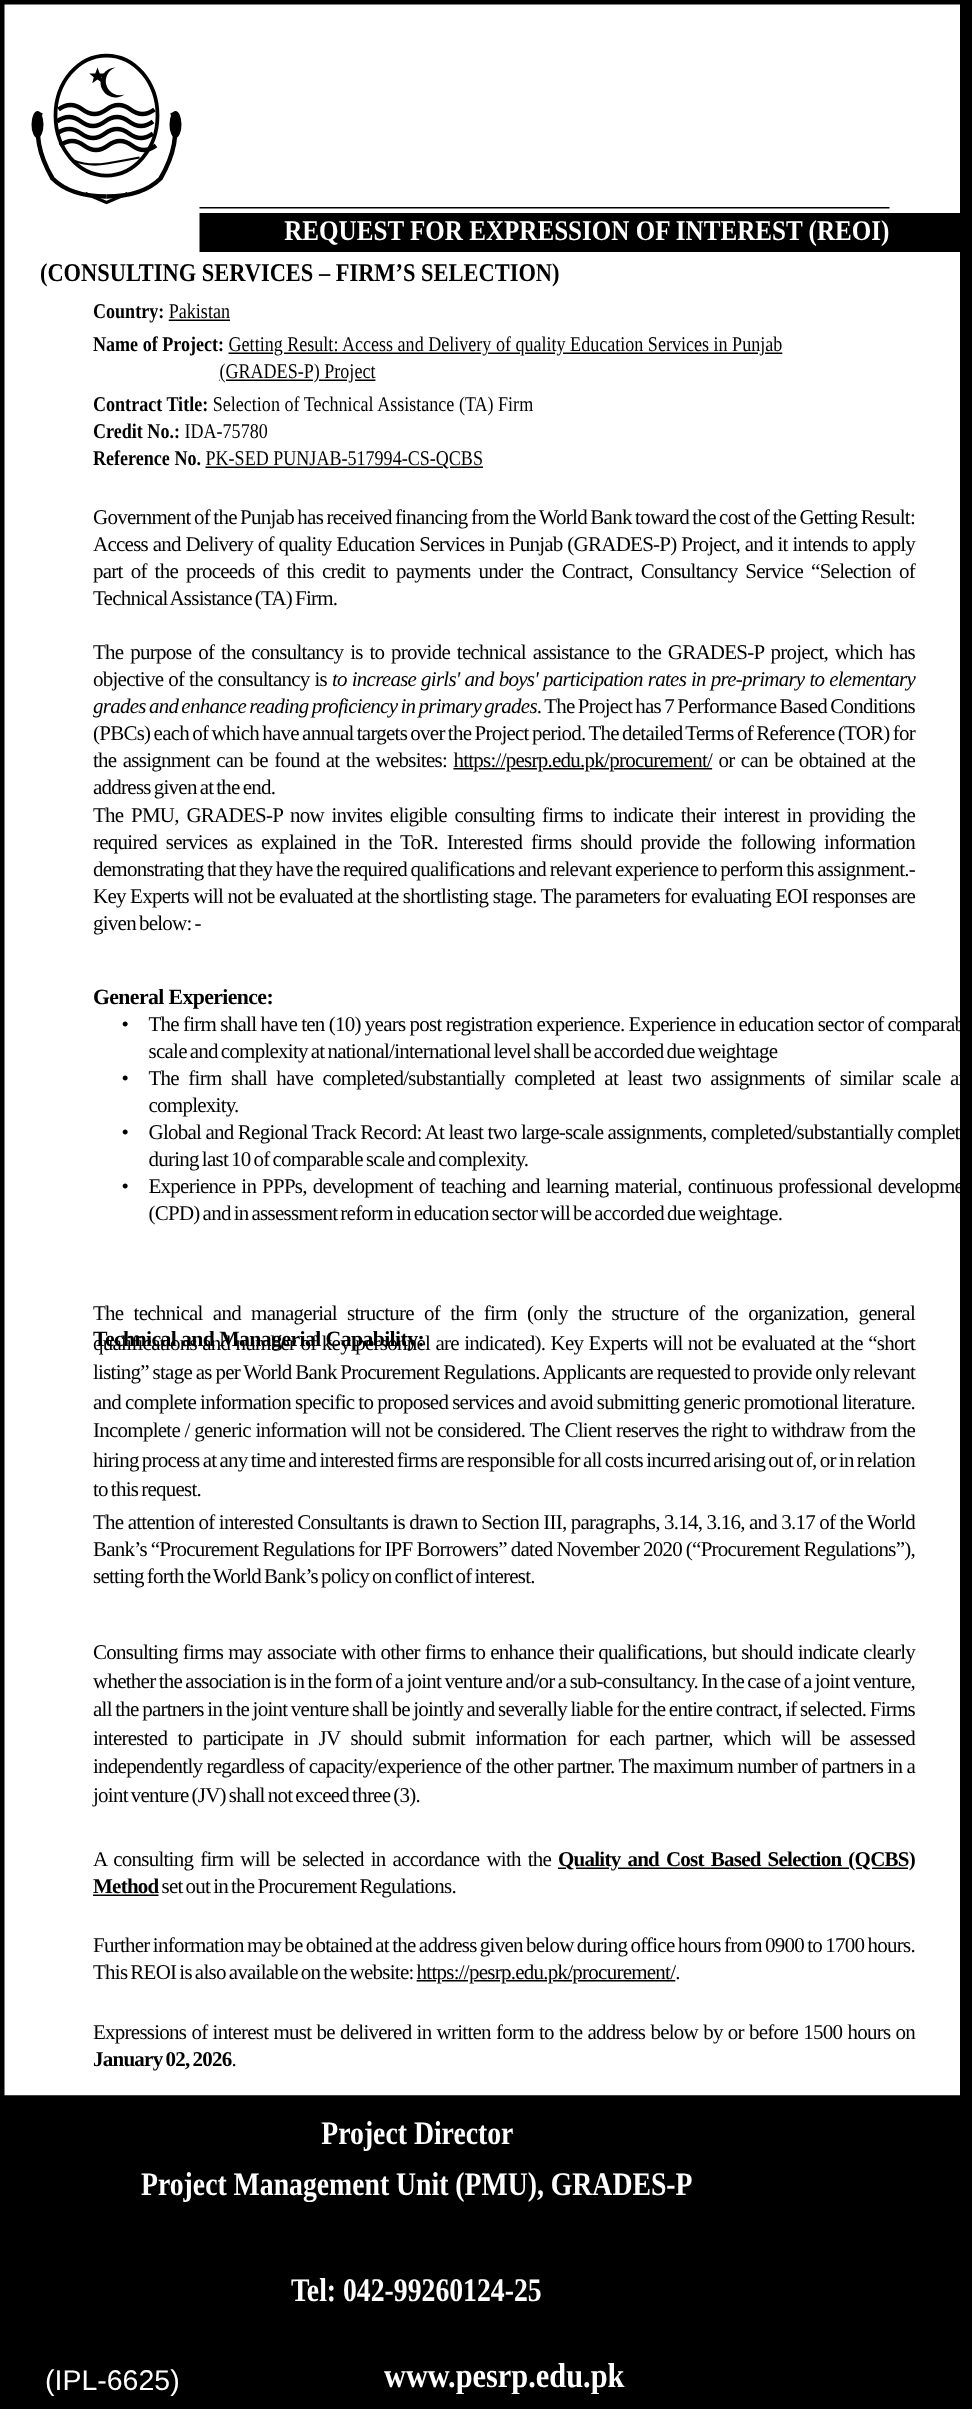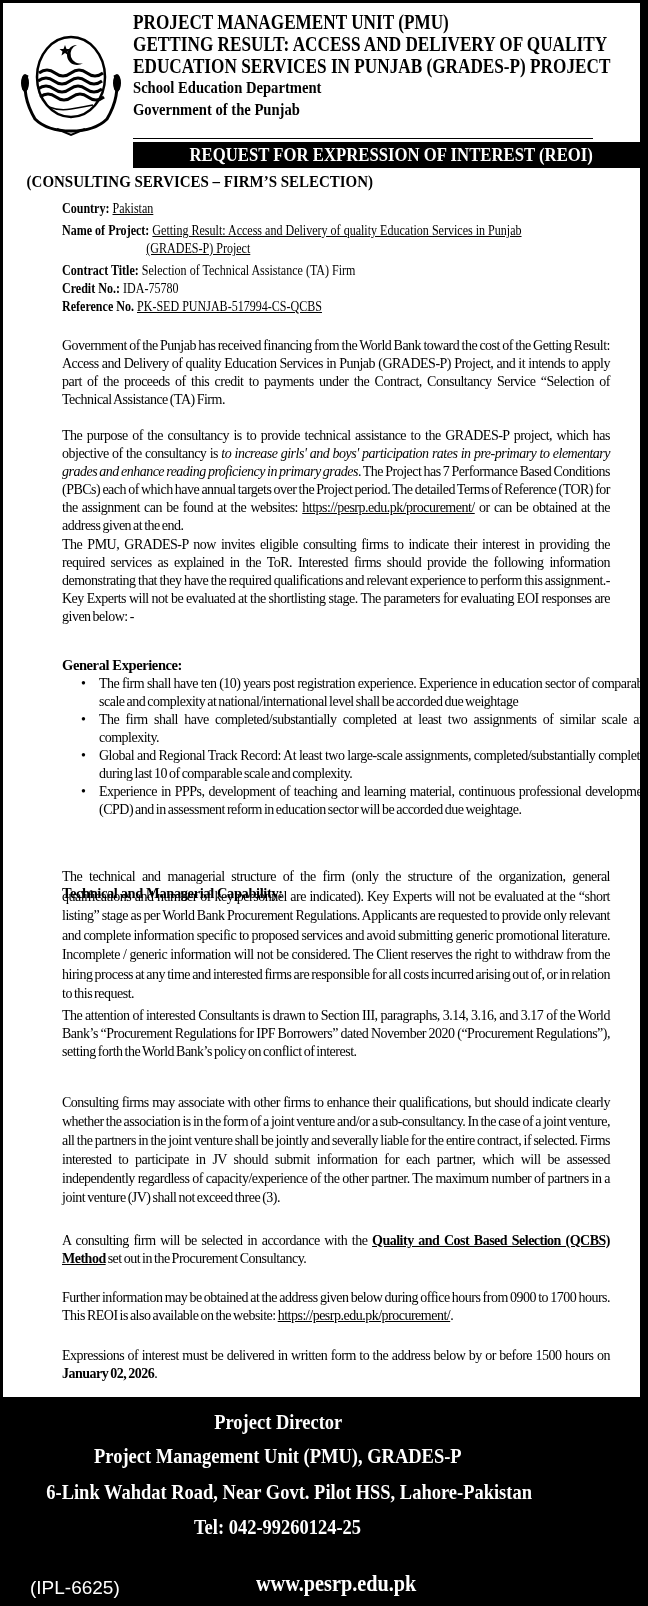--- a/index.html
+++ b/index.html
@@ -48,27 +48,20 @@
     <path d="M21 64 q8 -6 16 0 t16 0 t16 0 t16 0" fill="none" stroke="#000" stroke-width="3"></path>
     <path d="M23 72 q8 -6 16 0 t16 0 t16 0 t16 0" fill="none" stroke="#000" stroke-width="3"></path>
     <path d="M32 82 q10 4 22 2 q12 -2 22 -4" fill="none" stroke="#000" stroke-width="1.5"></path>
     <path d="M10 50 q-6 20 8 44 q12 12 36 12" fill="none" stroke="#000" stroke-width="3"></path>
     <path d="M98 50 q6 20 -8 44 q-12 12 -36 12" fill="none" stroke="#000" stroke-width="3"></path>
     <ellipse cx="8" cy="58" rx="4" ry="9" fill="#000"></ellipse>
     <ellipse cx="100" cy="58" rx="4" ry="9" fill="#000"></ellipse>
     <path d="M40 104 l14 6 l14 -6" fill="none" stroke="#000" stroke-width="2"></path>
   </svg>
 
-  <div class="header-block">
-    <div class="hdr-line hdr-big">PROJECT MANAGEMENT UNIT (PMU)</div>
-    <div class="hdr-line hdr-big">GETTING RESULT: ACCESS AND DELIVERY OF QUALITY</div>
-    <div class="hdr-line hdr-big">EDUCATION SERVICES IN PUNJAB (GRADES-P) PROJECT</div>
-    <div class="hdr-line hdr-small">School Education Department</div>
-    <div class="hdr-line hdr-small">Government of the Punjab</div>
-  </div>
 
   <div class="rule"></div>
   <div class="banner"><span>REQUEST FOR EXPRESSION OF INTEREST (REOI)</span></div>
   <div class="subtitle"><span>(CONSULTING SERVICES – FIRM’S SELECTION)</span></div>
 
   <div class="content">
     <div class="meta-row"><b>Country:</b> <span class="u">Pakistan</span></div>
     <div style="height:4px"></div>
     <div class="meta-row"><b>Name of Project:</b> <span class="u">Getting Result: Access and Delivery of quality Education Services in Punjab</span></div>
     <div class="meta-row indent"><span class="u">(GRADES-P) Project</span></div>
@@ -93,27 +86,26 @@
     <li>Experience in PPPs, development of teaching and learning material, continuous professional development (CPD) and in assessment reform in education sector will be accorded due weightage.</li>
   </ul>
 
   <div class="heading" style="top:882px">Technical and Managerial Capability:</div>
   <p class="para" style="top:864px; line-height:19.5px">The technical and managerial structure of the firm (only the structure of the organization, general qualifications and number of key personnel are indicated). Key Experts will not be evaluated at the “short listing” stage as per World Bank Procurement Regulations. Applicants are requested to provide only relevant and complete information specific to proposed services and avoid submitting generic promotional literature. Incomplete / generic information will not be considered. The Client reserves the right to withdraw from the hiring process at any time and interested firms are responsible for all costs incurred arising out of, or in relation to this request.</p>
 
   <p class="para" style="top:1004px">The attention of interested Consultants is drawn to Section III, paragraphs, 3.14, 3.16, and 3.17 of the World Bank’s “Procurement Regulations for IPF Borrowers” dated November 2020 (“Procurement Regulations”), setting forth the World Bank’s policy on conflict of interest.</p>
 
   <p class="para" style="top:1090px; line-height:19px">Consulting firms may associate with other firms to enhance their qualifications, but should indicate clearly whether the association is in the form of a joint venture and/or a sub-consultancy. In the case of a joint venture, all the partners in the joint venture shall be jointly and severally liable for the entire contract, if selected. Firms interested to participate in JV should submit information for each partner, which will be assessed independently regardless of capacity/experience of the other partner. The maximum number of partners in a joint venture (JV) shall not exceed three (3).</p>
 
-  <p class="para" style="top:1229px"><span>A consulting firm will be selected in accordance with the </span><b class="u">Quality and Cost Based Selection (QCBS) Method</b><span> set out in the Procurement Consultancy.</span></p>
+  <p class="para" style="top:1229px"><span>A consulting firm will be selected in accordance with the </span><b class="u">Quality and Cost Based Selection (QCBS) Method</b><span> set out in the Procurement Regulations.</span></p>
 
   <p class="para" style="top:1286px"><span>Further information may be obtained at the address given below during office hours from 0900 to 1700 hours. This REOI is also available on the website: </span><span class="u">https://pesrp.edu.pk/procurement/</span><span>.</span></p>
 
   <p class="para" style="top:1344px"><span>Expressions of interest must be delivered in written form to the address below by or before 1500 hours on </span><b>January 02, 2026</b><span>.</span></p>
 </div>
 
 <div class="footer">
   <div class="f-line" style="top:12px; font-size:22px"><span>Project Director</span></div>
   <div class="f-line" style="top:46px; font-size:22px"><span>Project Management Unit (PMU), GRADES-P</span></div>
-  <div class="f-line" style="top:82px; font-size:22px"><span>6-Link Wahdat Road, Near Govt. Pilot HSS, Lahore-Pakistan</span></div>
   <div class="f-line" style="top:117px; font-size:22px"><span>Tel: 042-99260124-25</span></div>
   <div class="ipl">(IPL-6625)</div>
   <div class="web"><span>www.pesrp.edu.pk</span></div>
 </div>
 
 </body></html>

